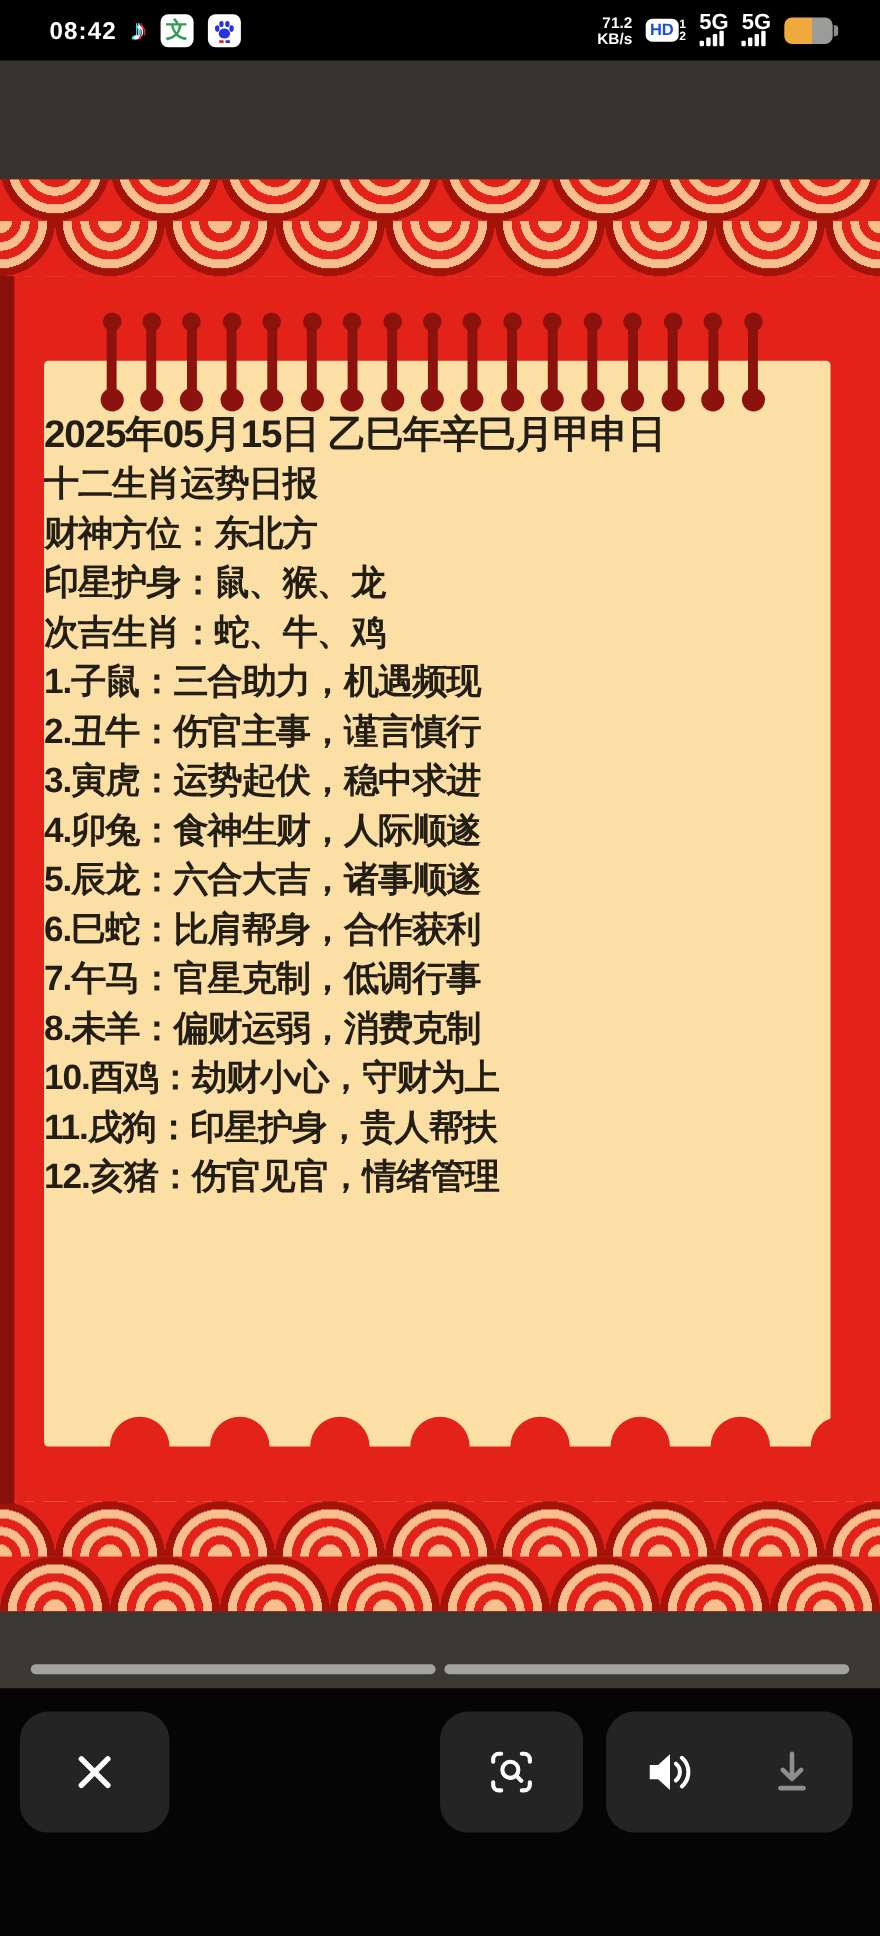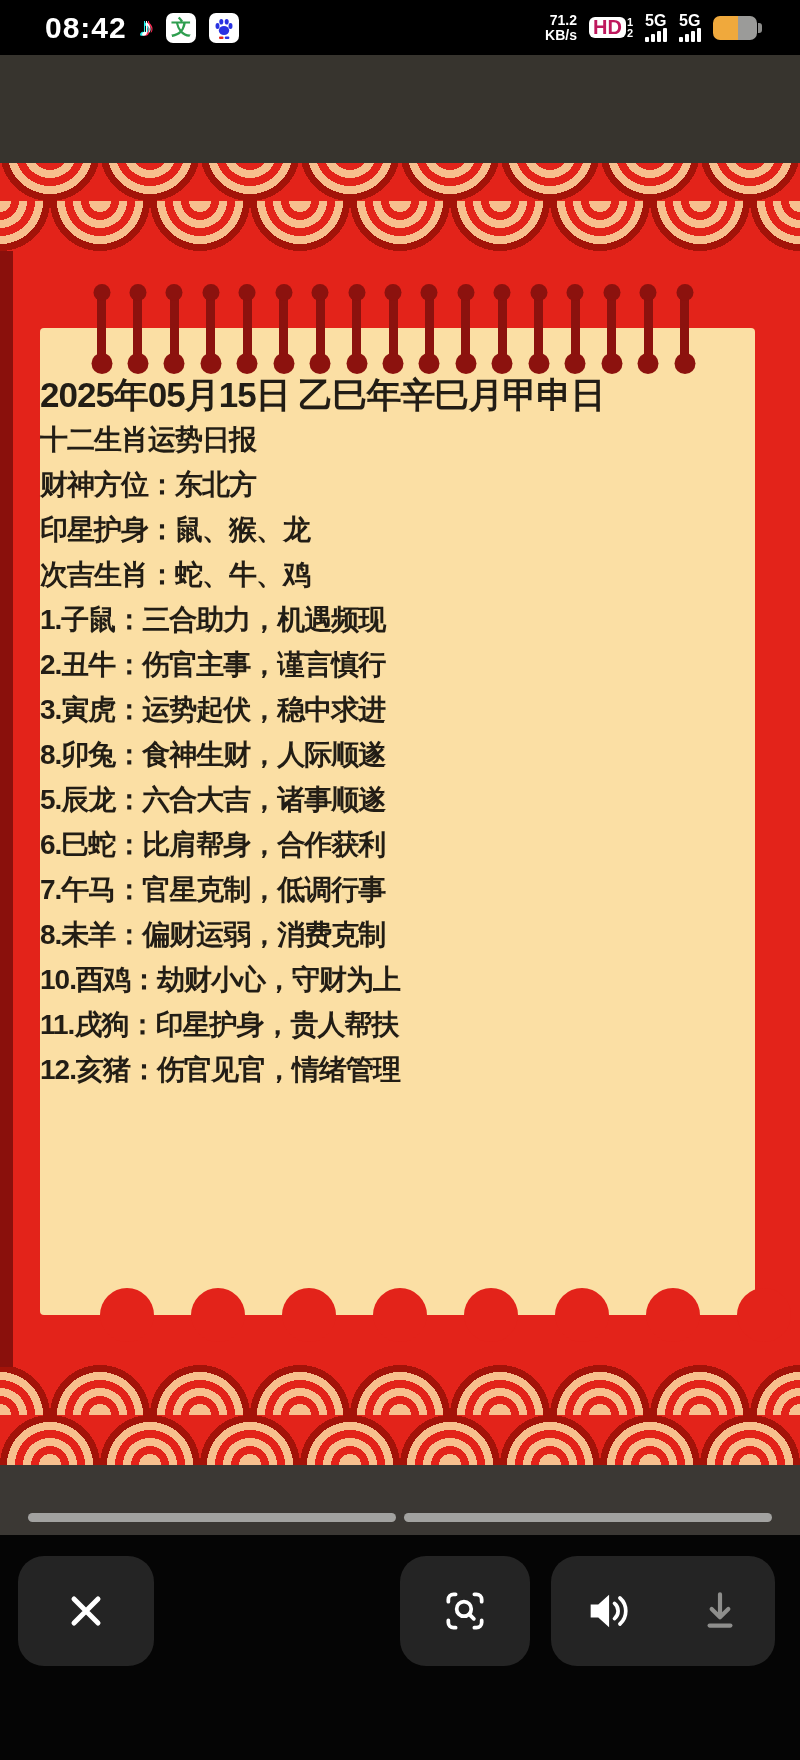--- a/index.html
+++ b/index.html
@@ -4,35 +4,35 @@
 <style>
   html,body{margin:0;padding:0;background:#000;}
   *{box-sizing:border-box;}
   .screen{position:relative;width:800px;height:1760px;background:#000;overflow:hidden;
           font-family:"Liberation Sans",sans-serif;}
 
   
   .status-bar{position:absolute;left:0;top:0;width:800px;height:55px;background:#000;
               display:flex;align-items:center;}
   .sb-left{display:flex;align-items:center;gap:13px;padding-left:45px;}
-  .sb-time{color:#fff;font-size:30px;font-weight:bold;letter-spacing:1px;}
+  .sb-time{color:#fff;font-size:22px;font-weight:bold;letter-spacing:1px;}
   .icon-douyin{color:#fff;font-size:27px;font-weight:bold;
                text-shadow:-2px 0 0 #25f4ee,2px 0 0 #fe2c55;}
   .mini-app{width:30px;height:30px;border-radius:7px;background:#fff;
             display:flex;align-items:center;justify-content:center;}
   .icon-wen{color:#2e9e4f;font-size:20px;font-weight:bold;}
   .sb-right{position:absolute;right:38px;top:0;height:55px;display:flex;align-items:center;gap:12px;}
   .net-speed{color:#fff;font-size:14px;font-weight:bold;line-height:15px;text-align:right;margin-left:36px;}
   .hd-wrap{display:flex;align-items:center;}
-  .hd-badge{background:#fff;color:#be185d;font-weight:bold;font-size:20px;border-radius:6px;
+  .hd-badge{background:#fff;color:#1d4ed8;font-weight:bold;font-size:15px;border-radius:6px;
             padding:2px 4px;line-height:17px;}
   .hd-sims{display:flex;flex-direction:column;color:#fff;font-size:11px;font-weight:bold;
            line-height:11px;margin-left:1px;}
   .sig{display:flex;flex-direction:column;align-items:flex-start;}
-  .sig-label{color:#fff;font-size:16px;font-weight:bold;line-height:13px;margin-bottom:1px;}
+  .sig-label{color:#fff;font-size:20px;font-weight:bold;line-height:13px;margin-bottom:1px;}
   .bars{display:flex;align-items:flex-end;gap:2px;height:14px;}
   .bars i{display:block;width:4px;background:#fff;border-radius:1px;}
   .b1{height:5px;}.b2{height:8px;}.b3{height:11px;}.b4{height:14px;}
   .battery{position:relative;width:44px;height:24px;border-radius:7px;overflow:hidden;
            background:linear-gradient(90deg,#f0a93c 0 57%,#9b9b99 57% 100%);}
   .battery-nub{width:4px;height:10px;background:#8d8d8b;border-radius:0 3px 3px 0;margin-left:1px;}
 
   
   .band-top{position:absolute;left:0;top:55px;width:800px;height:108px;background:#37342e;}
   .band-bottom{position:absolute;left:0;top:1465px;width:800px;height:70px;background:#3b3834;}
@@ -62,21 +62,21 @@
   .pins{position:absolute;left:97px;top:122px;width:592px;height:86px;
         display:flex;justify-content:space-between;}
   .pin{position:relative;width:9px;height:74px;margin-top:6px;background:#8c120e;border-radius:4px;}
   .pin::before{content:"";position:absolute;left:50%;top:-7px;transform:translateX(-50%);
                width:17px;height:17px;border-radius:50%;background:#8c120e;}
   .pin::after{content:"";position:absolute;left:50%;bottom:-9px;transform:translateX(-50%);
               width:21px;height:21px;border-radius:50%;background:#8c120e;}
 
   .paper-text{position:absolute;left:0;top:44px;width:715px;color:#221d15;
               font-weight:bold;letter-spacing:-1px;}
-  .pline{height:45px;line-height:45px;font-size:28px;white-space:nowrap;}
+  .pline{height:45px;line-height:45px;font-size:32px;white-space:nowrap;}
   .pline.title1{font-size:35px;}
 
   
   .controls{position:absolute;left:0;top:1535px;width:800px;height:225px;background:#050505;}
   .ctl-btn{position:absolute;top:21px;height:110px;background:#242424;border-radius:26px;
            display:flex;align-items:center;justify-content:center;}
   .btn-close{left:18px;width:136px;}
   .btn-lens{left:400px;width:130px;}
   .btn-av{left:551px;width:224px;justify-content:space-around;}
 </style>
@@ -163,21 +163,21 @@
 
       <div class="paper-text">
         <div class="pline title1">2025年05月15日 乙巳年辛巳月甲申日</div>
         <div class="pline">十二生肖运势日报</div>
         <div class="pline">财神方位：东北方</div>
         <div class="pline">印星护身：鼠、猴、龙</div>
         <div class="pline">次吉生肖：蛇、牛、鸡</div>
         <div class="pline">1.子鼠：三合助力，机遇频现</div>
         <div class="pline">2.丑牛：伤官主事，谨言慎行</div>
         <div class="pline">3.寅虎：运势起伏，稳中求进</div>
-        <div class="pline">8.卯兔：食神生财，人际顺遂</div>
+        <div class="pline">4.卯兔：食神生财，人际顺遂</div>
         <div class="pline">5.辰龙：六合大吉，诸事顺遂</div>
         <div class="pline">6.巳蛇：比肩帮身，合作获利</div>
         <div class="pline">7.午马：官星克制，低调行事</div>
         <div class="pline">8.未羊：偏财运弱，消费克制</div>
         <div class="pline">10.酉鸡：劫财小心，守财为上</div>
         <div class="pline">11.戌狗：印星护身，贵人帮扶</div>
         <div class="pline">12.亥猪：伤官见官，情绪管理</div>
       </div>
     </div>
 

